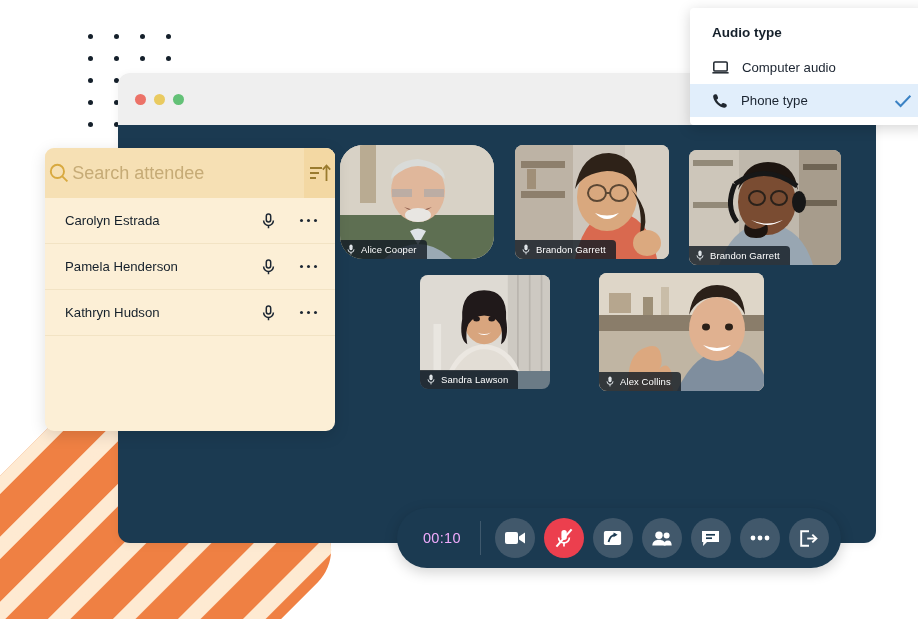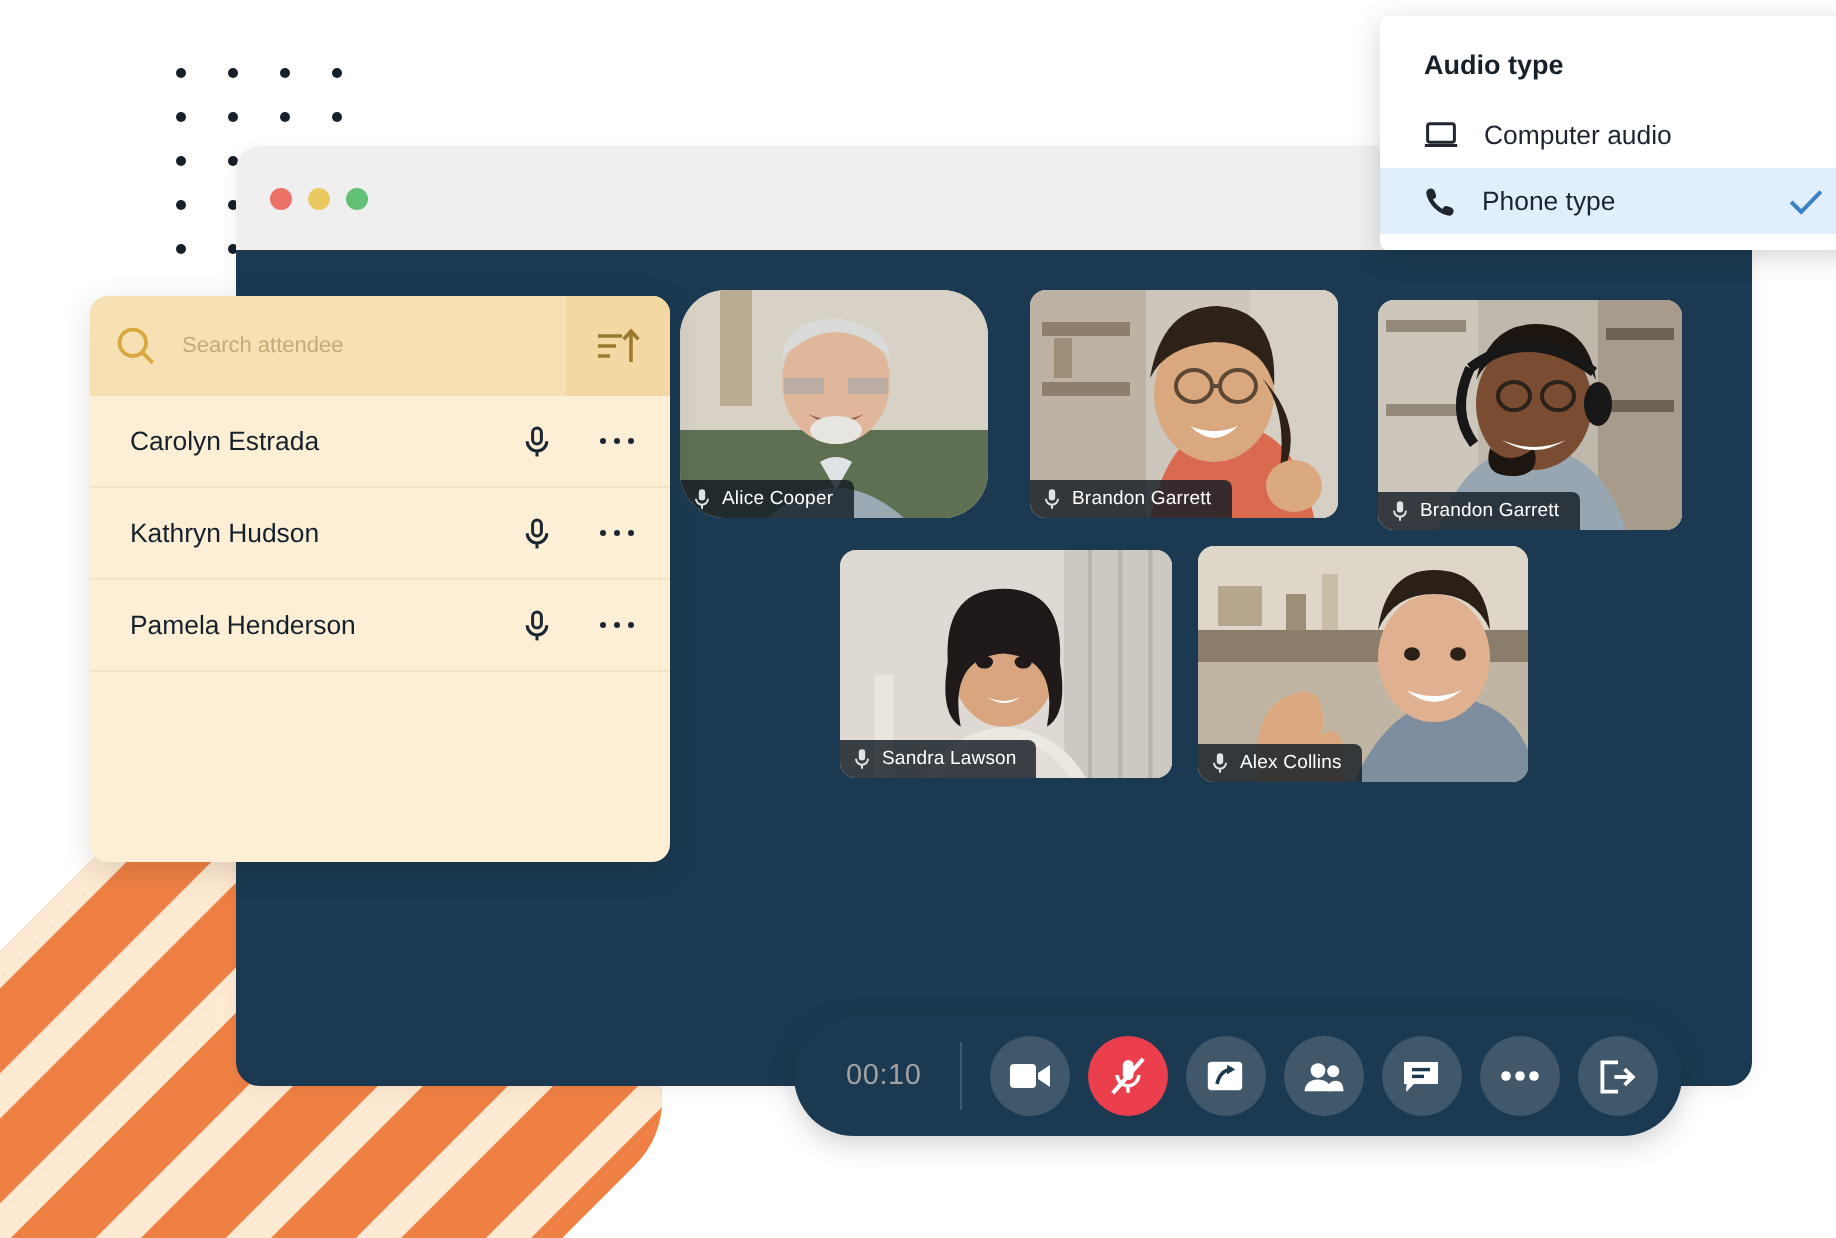--- a/index.html
+++ b/index.html
@@ -82,21 +82,21 @@
   
   .controlbar {
     position: absolute; left: 397px; top: 508px;
     height: 60px; padding: 0 12px 0 0;
     background: #1b3a51;
     border-radius: 30px;
     display: flex; align-items: center;
     box-shadow: 0 4px 14px rgba(0,0,0,.18);
   }
   .timer {
-    color: #a3a3a3; font-size: 14.5px; letter-spacing: .3px;
+    color: #f0abfc; font-size: 14.5px; letter-spacing: .3px;
     padding: 0 19px 0 26px;
     border-right: 1px solid rgba(255,255,255,.16);
     height: 34px; display: flex; align-items: center;
   }
   .cbtns { display: flex; align-items: center; gap: 9px; padding-left: 14px; }
   .cbtn {
     width: 40px; height: 40px; border-radius: 50%;
     background: #41586b;
     display: flex; align-items: center; justify-content: center;
     border: none; cursor: pointer;
@@ -113,21 +113,21 @@
     box-shadow: 0 4px 16px rgba(0,0,0,.13);
   }
   .search-row {
     height: 50px; display: flex; align-items: center;
     background: #f6e0b4;
   }
   .search-icon-wrap { width: 46px; display: flex; justify-content: center; }
   .search-input {
     flex: 1; border: none; outline: none; background: transparent;
     font-family: "Liberation Sans", sans-serif;
-    font-size: 11px; color: #5d4b2a;
+    font-size: 18px; color: #5d4b2a;
   }
   .search-input::placeholder { color: #c6ab76; }
   .sort-btn {
     width: 52px; height: 50px; background: #f3d8a3;
     display: flex; align-items: center; justify-content: center;
     border: none; cursor: pointer;
   }
   .att-row {
     height: 46px; display: flex; align-items: center;
     padding: 0 14px 0 20px;
@@ -281,21 +281,21 @@
         <div class="namebar">
           <svg class="mic-sm" viewBox="0 0 8 11">
             <rect x="2.4" y=".6" width="3.2" height="5.6" rx="1.6" fill="#dfe4e8"></rect>
             <path d="M1 5.4a3 3 0 0 0 6 0" fill="none" stroke="#dfe4e8" stroke-width="1"></path>
             <line x1="4" y1="8.4" x2="4" y2="10.4" stroke="#dfe4e8" stroke-width="1"></line>
           </svg>
           <span class="nm">Brandon Garrett</span>
         </div>
       </div>
 
-      <div class="tile" style="left:302px;top:150px;width:166px;height:114px;">
+      <div class="tile" style="left:302px;top:150px;width:130px;height:114px;">
         <svg class="photo" viewBox="0 0 154 114" preserveAspectRatio="none">
           <rect width="154" height="114" fill="#dedad3"></rect>
           <rect x="104" y="0" width="50" height="114" fill="#cdc9c2"></rect>
           <line x1="116" y1="0" x2="116" y2="114" stroke="#b9b5ae" stroke-width="2"></line>
           <line x1="130" y1="0" x2="130" y2="114" stroke="#b9b5ae" stroke-width="2"></line>
           <line x1="144" y1="0" x2="144" y2="114" stroke="#b9b5ae" stroke-width="2"></line>
           <rect x="16" y="58" width="9" height="56" fill="#e9e6e0"></rect>
           <path d="M34 114 q14 -30 42 -32 q30 2 42 32Z" fill="#ebe7e1"></path>
           <path d="M40 114 q16 -26 36 -26 q22 0 36 26Z" fill="#e2ddd5"></path>
           <ellipse cx="76" cy="54" rx="24" ry="28" fill="#d8a57e"></ellipse>
@@ -440,53 +440,53 @@
               </svg>
             </button>
             <button class="dots-btn">
               <i></i>
               <i></i>
               <i></i>
             </button>
           </span>
         </div>
         <div class="att-row">
+          <span class="att-name">Pamela Henderson</span>
+          <span class="att-actions">
+            <button style="background:none;border:none;cursor:pointer;padding:2px;display:flex;">
+              <svg width="13" height="16" viewBox="0 0 13 16">
+                <rect x="4.3" y="1" width="4.4" height="8" rx="2.2" fill="none" stroke="#1d2733" stroke-width="1.5"></rect>
+                <path d="M1.6 7.6a4.9 4.9 0 0 0 9.8 0" fill="none" stroke="#1d2733" stroke-width="1.5"></path>
+                <line x1="6.5" y1="12.4" x2="6.5" y2="15.2" stroke="#1d2733" stroke-width="1.5"></line>
+              </svg>
+            </button>
+            <button class="dots-btn">
+              <i></i>
+              <i></i>
+              <i></i>
+            </button>
+          </span>
+        </div>
+        <div class="att-row">
           <span class="att-name">Kathryn Hudson</span>
           <span class="att-actions">
             <button style="background:none;border:none;cursor:pointer;padding:2px;display:flex;">
               <svg width="13" height="16" viewBox="0 0 13 16">
                 <rect x="4.3" y="1" width="4.4" height="8" rx="2.2" fill="none" stroke="#1d2733" stroke-width="1.5"></rect>
                 <path d="M1.6 7.6a4.9 4.9 0 0 0 9.8 0" fill="none" stroke="#1d2733" stroke-width="1.5"></path>
                 <line x1="6.5" y1="12.4" x2="6.5" y2="15.2" stroke="#1d2733" stroke-width="1.5"></line>
               </svg>
             </button>
             <button class="dots-btn">
               <i></i>
               <i></i>
               <i></i>
             </button>
           </span>
         </div>
-        <div class="att-row">
-          <span class="att-name">Pamela Henderson</span>
-          <span class="att-actions">
-            <button style="background:none;border:none;cursor:pointer;padding:2px;display:flex;">
-              <svg width="13" height="16" viewBox="0 0 13 16">
-                <rect x="4.3" y="1" width="4.4" height="8" rx="2.2" fill="none" stroke="#1d2733" stroke-width="1.5"></rect>
-                <path d="M1.6 7.6a4.9 4.9 0 0 0 9.8 0" fill="none" stroke="#1d2733" stroke-width="1.5"></path>
-                <line x1="6.5" y1="12.4" x2="6.5" y2="15.2" stroke="#1d2733" stroke-width="1.5"></line>
-              </svg>
-            </button>
-            <button class="dots-btn">
-              <i></i>
-              <i></i>
-              <i></i>
-            </button>
-          </span>
-        </div>
       </div>
   </div>
 
   <div class="audio-menu">
     <div class="audio-title">Audio type</div>
 
     <div class="audio-item">
       <svg width="17" height="13" viewBox="0 0 17 13">
         <rect x="1.8" y="0.9" width="13.4" height="9.2" rx="1.2" fill="none" stroke="#20272f" stroke-width="1.5"></rect>
         <line x1="0.4" y1="11.8" x2="16.6" y2="11.8" stroke="#20272f" stroke-width="1.5"></line>

